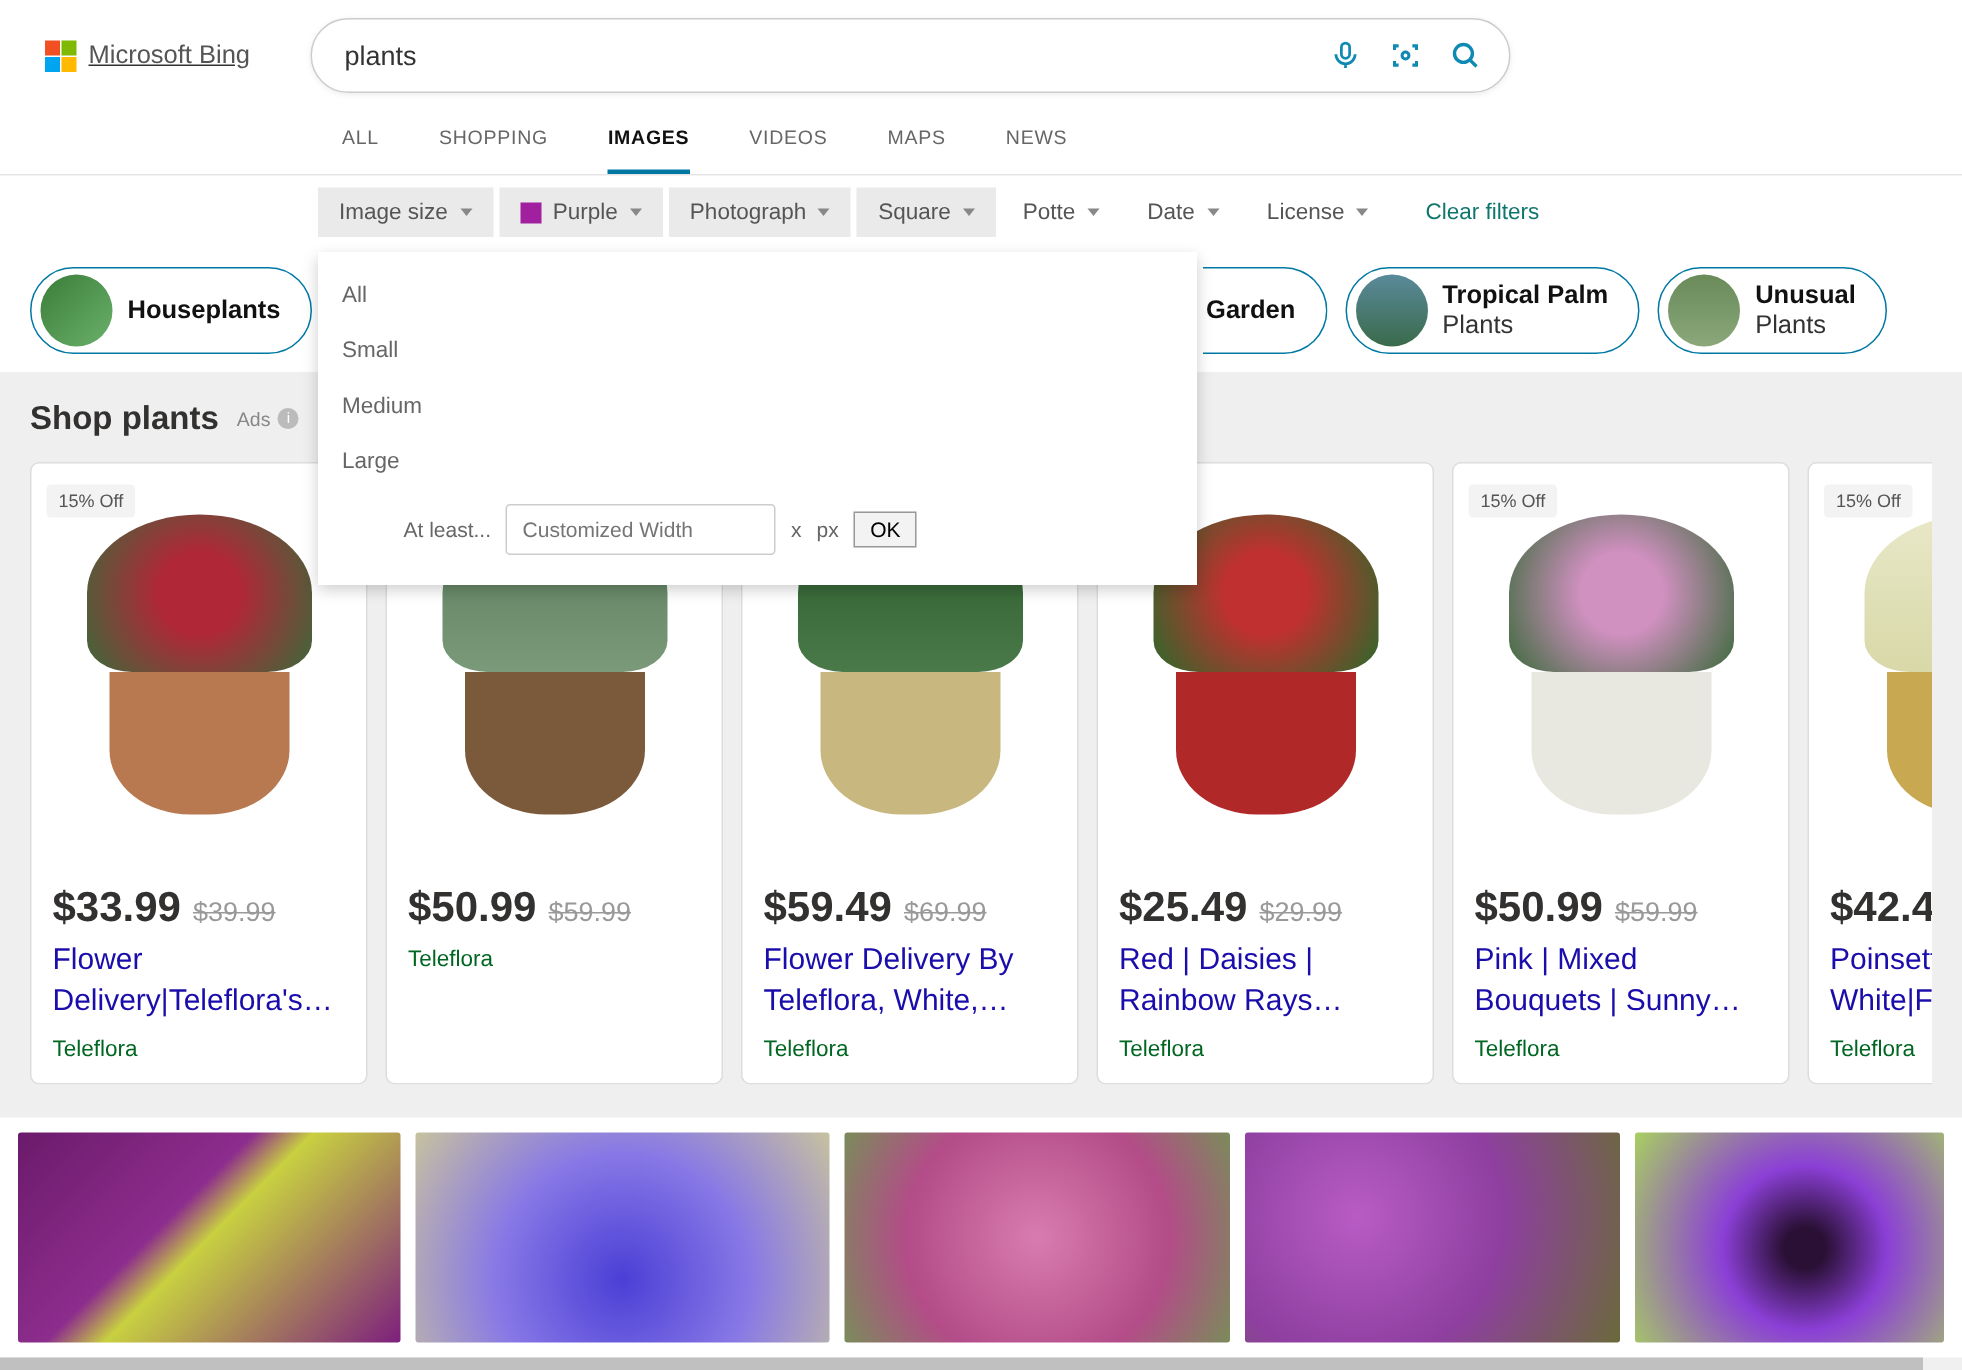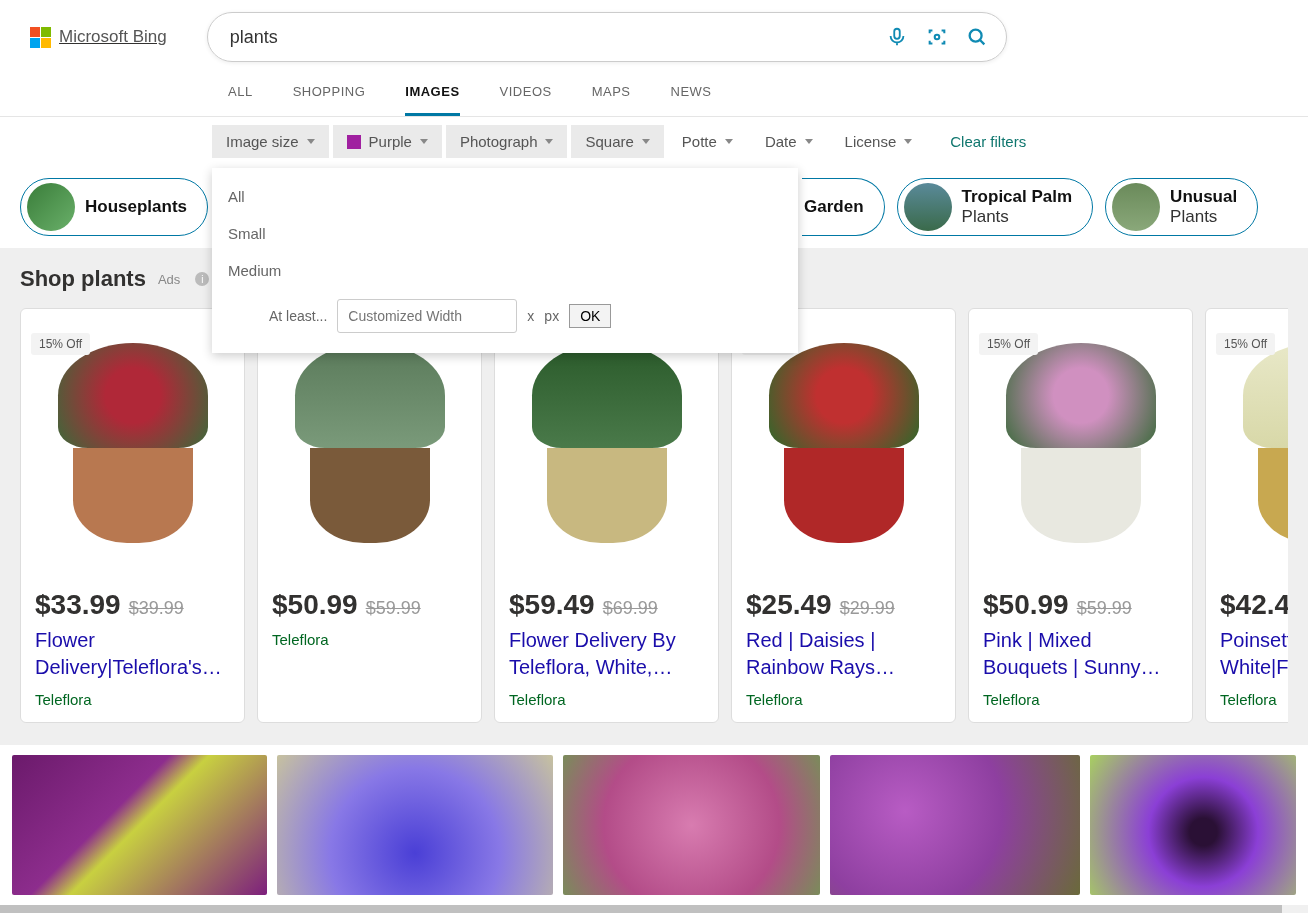--- a/index.html
+++ b/index.html
@@ -37,26 +37,26 @@
     
     .chips { display: flex; gap: 12px; padding: 12px 20px; overflow: hidden; }
     .chip { border: 1px solid #0078a4; border-radius: 30px; display: flex; align-items: center; gap: 10px; padding: 4px 20px 4px 6px; cursor: pointer; white-space: nowrap; }
     .chip-img { width: 48px; height: 48px; border-radius: 50%; background: linear-gradient(135deg,#3a7d3a,#6ab06a); }
     .chip-text { font-size: 17px; color: #333; }
     .chip-title { font-weight: 700; color: #111; }
     
     .shop-section { background: #efefef; padding: 18px 20px 22px; }
     .shop-header { display: flex; align-items: center; gap: 12px; }
     .shop-title { font-size: 22px; font-weight: 600; }
-    .ads-label { font-size: 13px; color: #888; display: flex; align-items: center; gap: 15px; }
+    .ads-label { font-size: 13px; color: #888; display: flex; align-items: center; gap: 5px; }
     .ads-i { width: 14px; height: 14px; border-radius: 50%; background: #bbb; color: #fff; font-size: 10px; display: flex; align-items: center; justify-content: center; }
     
     .products { display: flex; gap: 12px; margin-top: 16px; overflow: hidden; }
     .product { background: #fff; border: 1px solid #ddd; border-radius: 6px; width: 225px; flex: 0 0 225px; position: relative; }
-    .badge { position: absolute; top: 24px; left: 10px; background: #f3f3f3; padding: 4px 8px; font-size: 12px; border-radius: 3px; color: #555; }
+    .badge { position: absolute; top: 14px; left: 10px; background: #f3f3f3; padding: 4px 8px; font-size: 12px; border-radius: 3px; color: #555; }
     .prod-img { height: 268px; display: flex; align-items: center; justify-content: center; }
     .pot { width: 120px; height: 100px; border-radius: 0 0 45% 45%; }
     .prod-body { padding: 12px 14px 14px; }
     .price-row { display: flex; gap: 8px; align-items: baseline; }
     .price { font-size: 28px; font-weight: 700; }
     .old-price { font-size: 18px; color: #999; text-decoration: line-through; }
     .prod-title { color: #1a0dab; font-size: 20px; margin-top: 6px; line-height: 1.35; display: -webkit-box; -webkit-line-clamp: 2; -webkit-box-orient: vertical; overflow: hidden; }
     .seller { color: #006621; font-size: 15px; margin-top: 10px; }
     
     .image-results { display: flex; gap: 10px; padding: 10px 12px; }
@@ -149,20 +149,21 @@
       <span>License</span>
       <span class="caret"></span>
     </div>
   <span class="clear-filters">Clear filters</span>
 </div>
 
 <div class="size-menu">
   <div class="size-item">All</div>
   <div class="size-item">Small</div>
   <div class="size-item">Medium</div>
+  <div class="size-item">Large</div>
   <div class="size-custom">
     <span>At least...</span>
     <input class="size-input" placeholder="Customized Width" style="">
     <span>x</span>
     <span>px</span>
     <button class="ok-btn">OK</button>
   </div>
 </div>
 
 <div class="chips">

